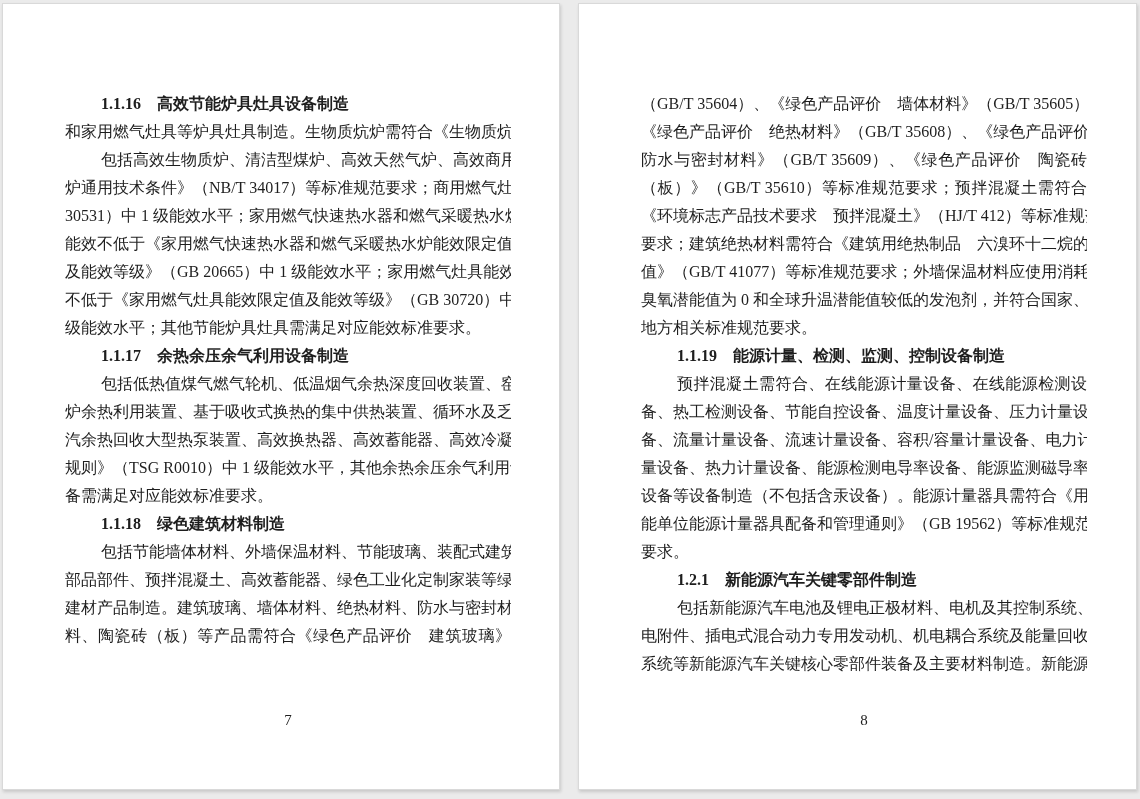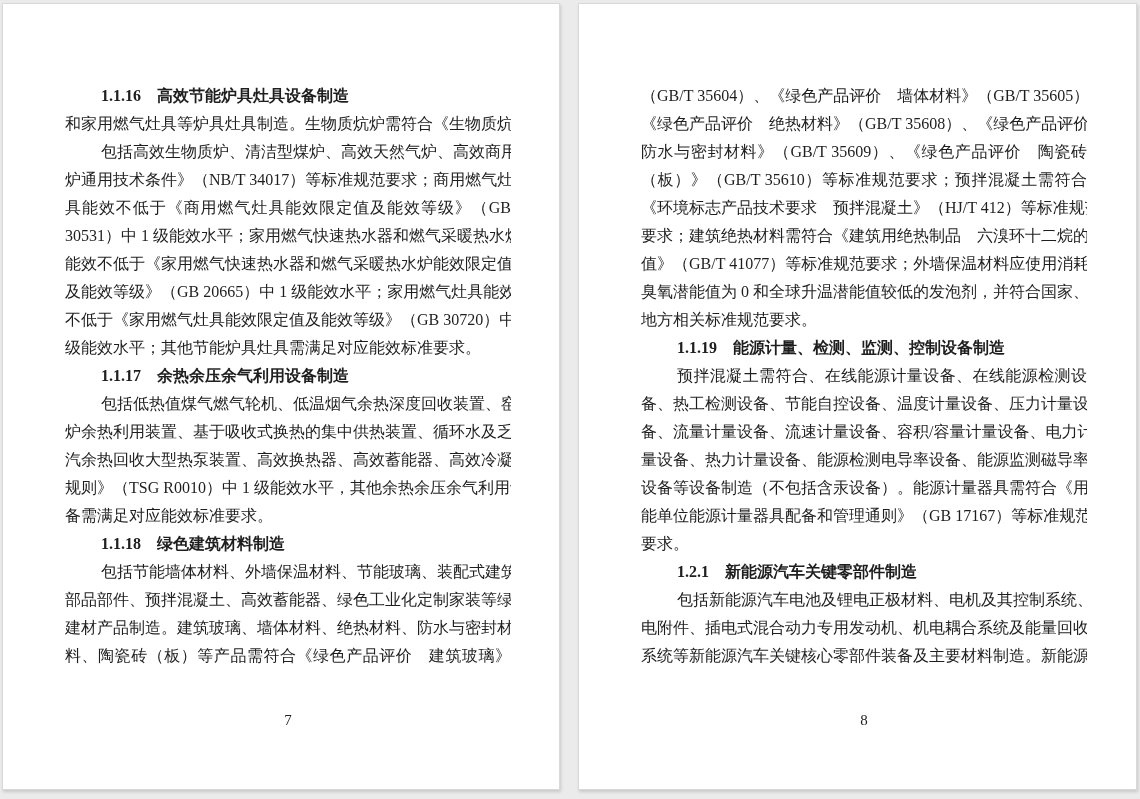--- a/index.html
+++ b/index.html
@@ -14,21 +14,21 @@
     height: 787px;
     background: #ffffff;
     border: 1px solid #d9d9d9;
     box-shadow: 1px 2px 3px rgba(0,0,0,0.15);
     box-sizing: border-box;
   }
   .page-left  { left: 2px;   width: 558px; }
   .page-right { left: 578px; width: 559px; }
   .textblock {
     position: absolute;
-    top: 78px; left: 62px; width: 446px;
+    top: 86px; left: 62px; width: 446px;
     color: #1e1e1e;
     font-family: "Liberation Serif", "DejaVu Serif", serif;
   }
   .line {
     box-sizing: border-box;
     width: 100%;
     height: 28px;
     line-height: 28px;
     font-size: 16px;
     white-space: nowrap;
@@ -53,21 +53,20 @@
 </style>
 </head>
 <body>
 
 <div class="page page-left">
   <div class="textblock">
       <div class="line h ind2">1.1.16　高效节能炉具灶具设备制造</div>
       <div class="line stretch">和家用燃气灶具等炉具灶具制造。生物质炕炉需符合《生物质炕</div>
       <div class="line ind2 stretch">包括高效生物质炉、清洁型煤炉、高效天然气炉、高效商用</div>
       <div class="line stretch">炉通用技术条件》（NB/T 34017）等标准规范要求；商用燃气灶</div>
-      <div class="line stretch">具能效不低于《商用燃气灶具能效限定值及能效等级》（GB</div>
       <div class="line stretch">30531）中 1 级能效水平；家用燃气快速热水器和燃气采暖热水炉</div>
       <div class="line stretch">能效不低于《家用燃气快速热水器和燃气采暖热水炉能效限定值</div>
       <div class="line stretch">及能效等级》（GB 20665）中 1 级能效水平；家用燃气灶具能效</div>
       <div class="line stretch">不低于《家用燃气灶具能效限定值及能效等级》（GB 30720）中 1</div>
       <div class="line">级能效水平；其他节能炉具灶具需满足对应能效标准要求。</div>
       <div class="line h ind2">1.1.17　余热余压余气利用设备制造</div>
       <div class="line ind2 stretch">包括低热值煤气燃气轮机、低温烟气余热深度回收装置、窑</div>
       <div class="line stretch">炉余热利用装置、基于吸收式换热的集中供热装置、循环水及乏</div>
       <div class="line stretch">汽余热回收大型热泵装置、高效换热器、高效蓄能器、高效冷凝</div>
       <div class="line stretch">规则》（TSG R0010）中 1 级能效水平，其他余热余压余气利用设</div>
@@ -91,21 +90,21 @@
       <div class="line stretch">要求；建筑绝热材料需符合《建筑用绝热制品　六溴环十二烷的限</div>
       <div class="line stretch">值》（GB/T 41077）等标准规范要求；外墙保温材料应使用消耗</div>
       <div class="line stretch">臭氧潜能值为 0 和全球升温潜能值较低的发泡剂，并符合国家、</div>
       <div class="line">地方相关标准规范要求。</div>
       <div class="line h ind2">1.1.19　能源计量、检测、监测、控制设备制造</div>
       <div class="line ind2 stretch">预拌混凝土需符合、在线能源计量设备、在线能源检测设</div>
       <div class="line stretch">备、热工检测设备、节能自控设备、温度计量设备、压力计量设</div>
       <div class="line stretch">备、流量计量设备、流速计量设备、容积/容量计量设备、电力计</div>
       <div class="line stretch">量设备、热力计量设备、能源检测电导率设备、能源监测磁导率</div>
       <div class="line stretch">设备等设备制造（不包括含汞设备）。能源计量器具需符合《用</div>
-      <div class="line stretch">能单位能源计量器具配备和管理通则》（GB 17167）等标准规范</div>
+      <div class="line stretch">能单位能源计量器具配备和管理通则》（GB 19562）等标准规范</div>
       <div class="line">要求。</div>
       <div class="line h ind2">1.2.1　新能源汽车关键零部件制造</div>
       <div class="line ind2 stretch">包括新能源汽车电池及锂电正极材料、电机及其控制系统、</div>
       <div class="line stretch">电附件、插电式混合动力专用发动机、机电耦合系统及能量回收</div>
       <div class="line stretch">系统等新能源汽车关键核心零部件装备及主要材料制造。新能源</div>
     </div>
   <div class="pagenum">8</div>
 </div>
 
 </body></html>

